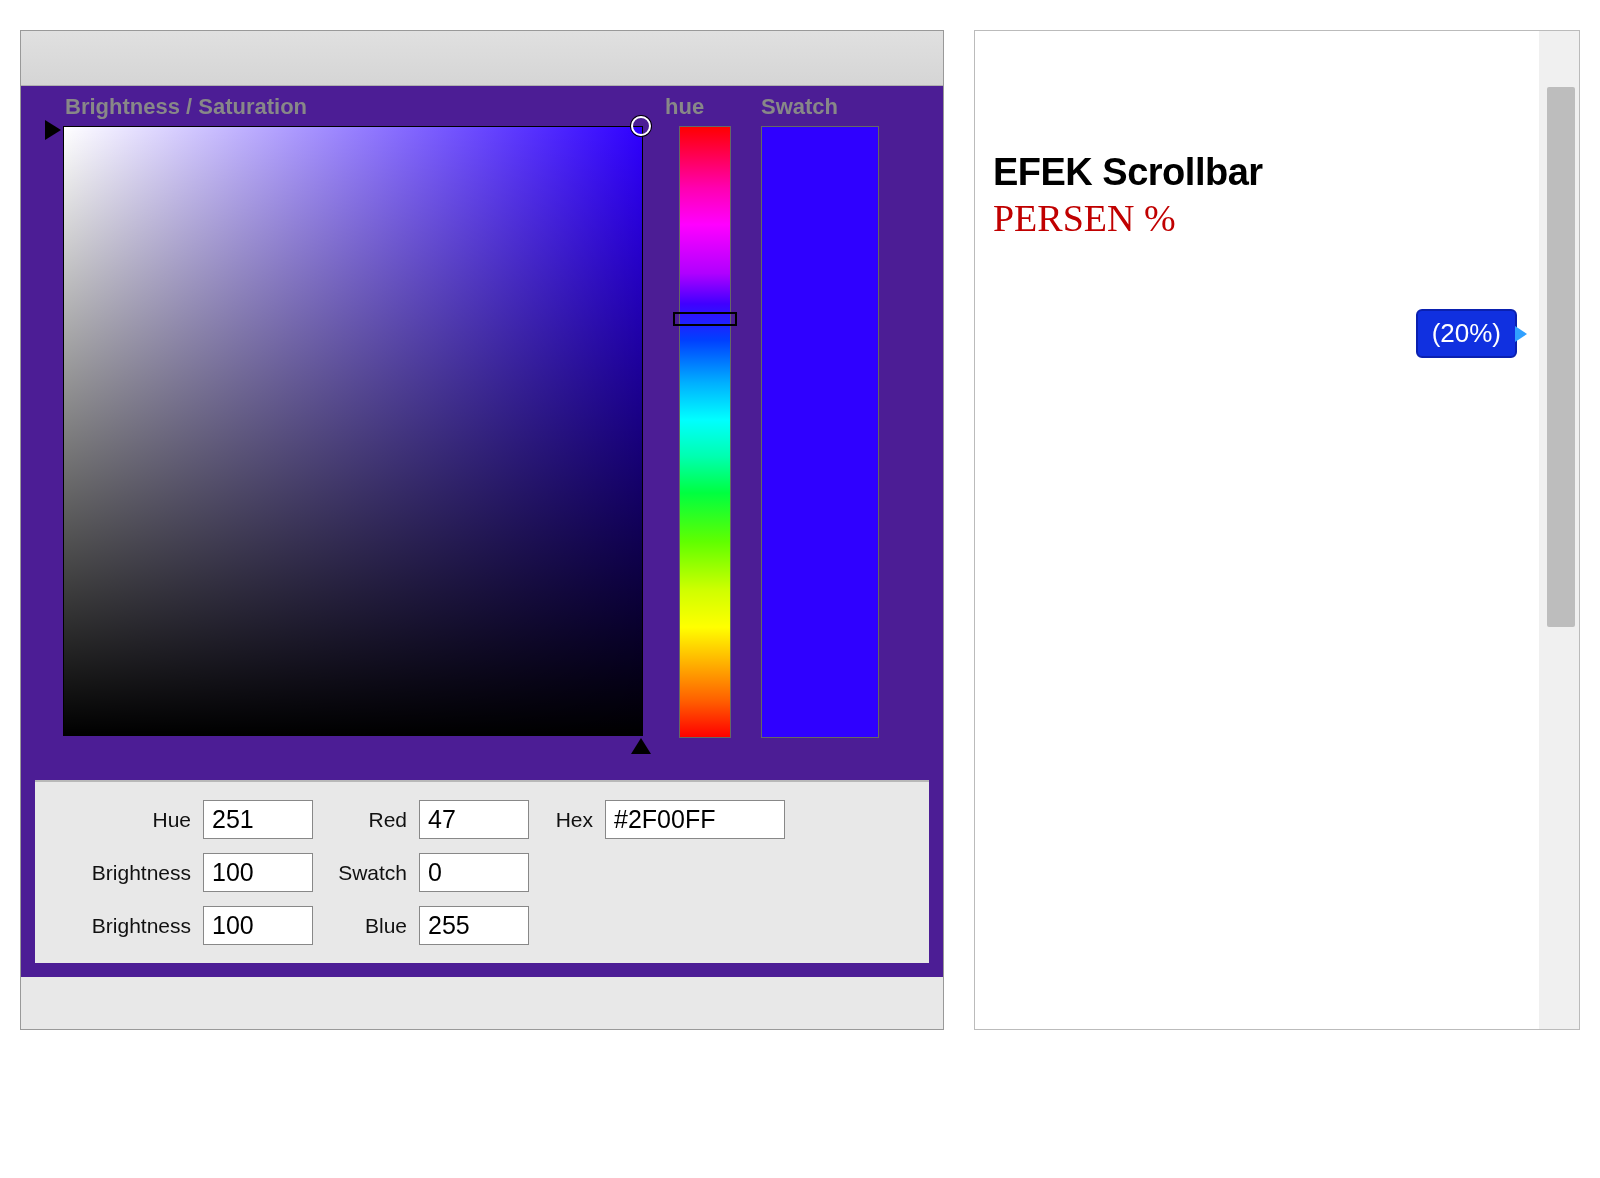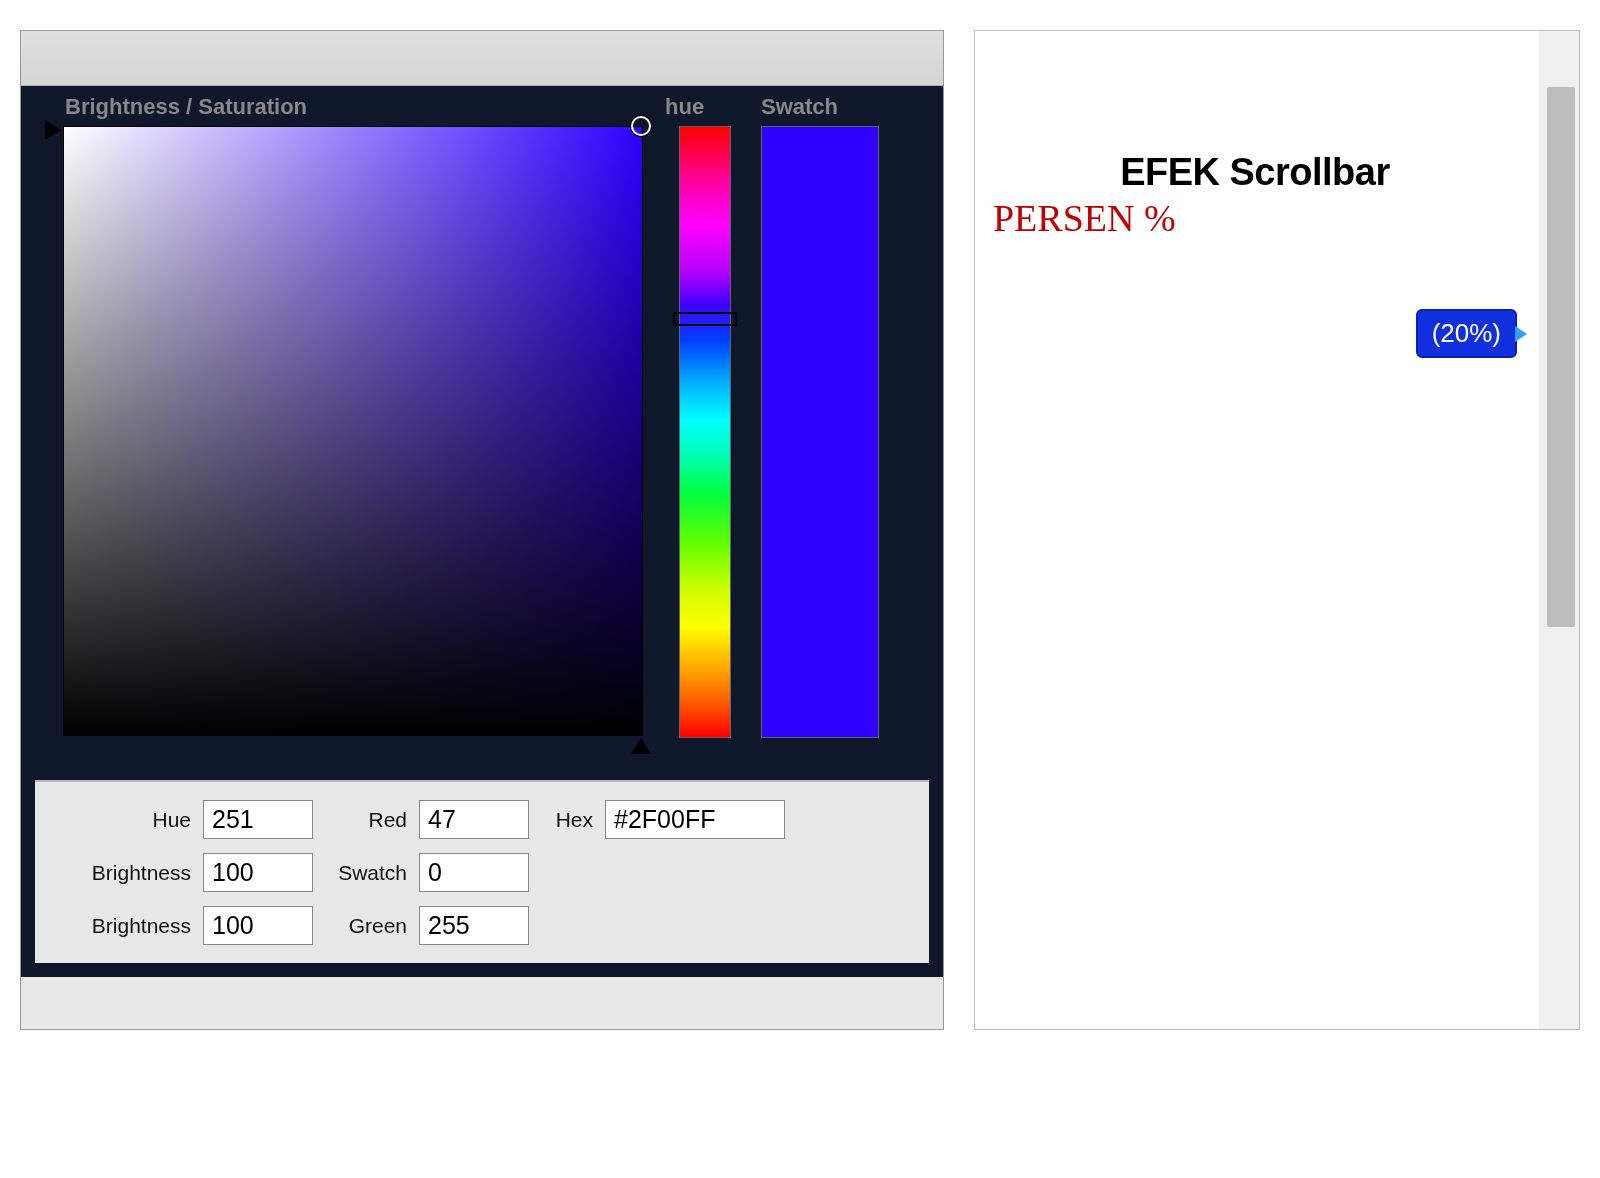--- a/index.html
+++ b/index.html
@@ -21,21 +21,21 @@
     border: 1px solid #999;
     background: #e8e8e8;
   }
   .picker-titlebar {
     height: 55px;
     background: linear-gradient(#e0e0e0,#d5d5d5);
     border-bottom: 1px solid #b0b0b0;
   }
   .picker-body {
     padding: 0 14px 14px 14px;
-    background: #0f172a;
+    background: #4c1d95;
   }
   .labels-row {
     display: flex;
     align-items: flex-end;
     height: 34px;
     font-size: 22px;
     font-weight: bold;
     color: #888;
     margin-bottom: 2px;
   }
@@ -160,21 +160,20 @@
     position: absolute;
     left: 0; top: 0;
     width: 560px;
     padding: 120px 18px 0 18px;
   }
   .efek-title {
     font-family: "Arial Black", Arial, sans-serif;
     font-weight: 900;
     font-size: 38px;
     color: #000;
-    text-align: center;
     letter-spacing: -0.5px;
   }
   .persen-title {
     font-family: "Times New Roman", serif;
     font-size: 38px;
     color: #c00000;
     margin-top: 2px;
   }
   .percent-badge {
     position: absolute;
@@ -256,21 +255,21 @@
 
         <label>Brightness</label>
         <input type="text" value="100" style="">
         <label>Swatch</label>
         <input type="text" value="0" style="">
         <span></span>
           <span></span>
 
         <label>Brightness</label>
         <input type="text" value="100" style="">
-        <label>Green</label>
+        <label>Blue</label>
         <input type="text" value="255" style="">
         <span></span>
           <span></span>
       </div>
     </div>
   </div>
 
   <div class="scroll-panel">
     <div class="scroll-content">
       <div class="efek-title">EFEK Scrollbar</div>

